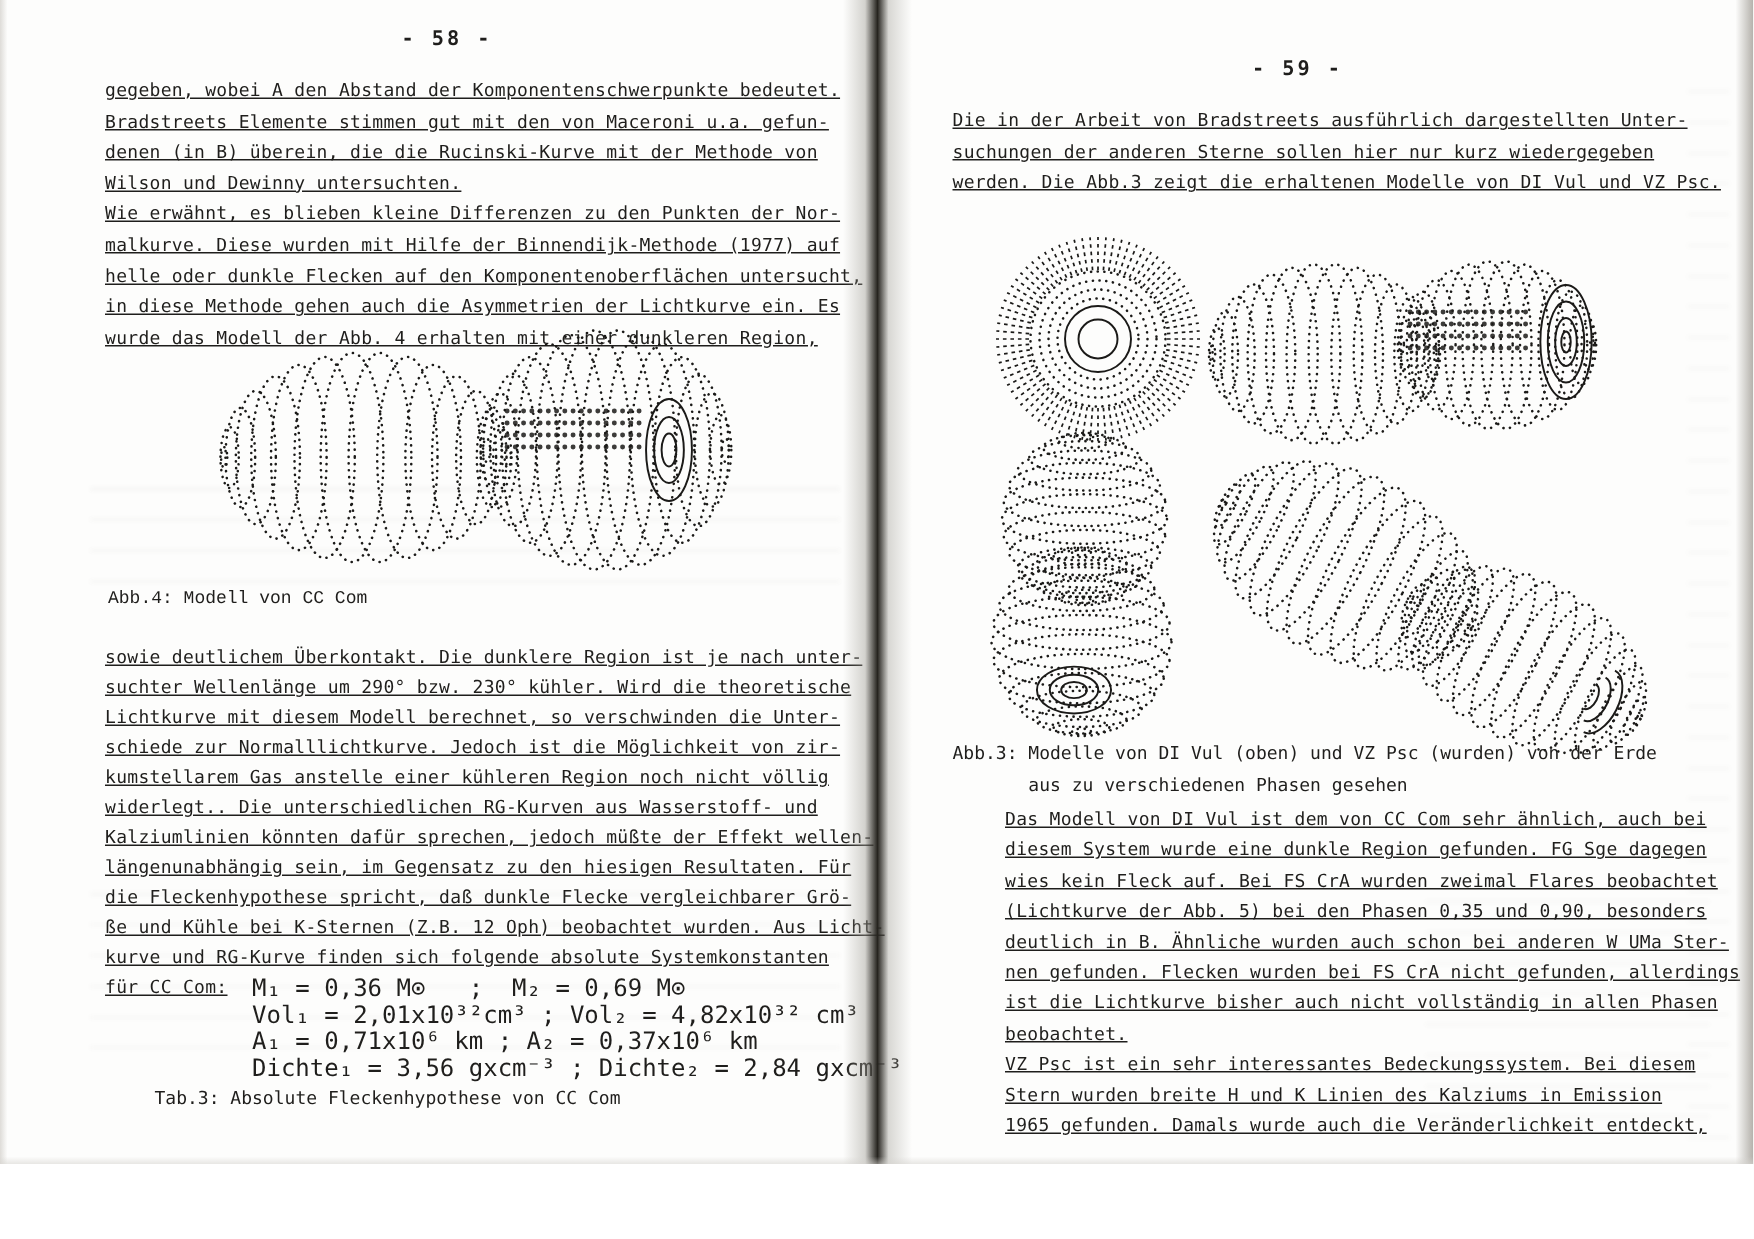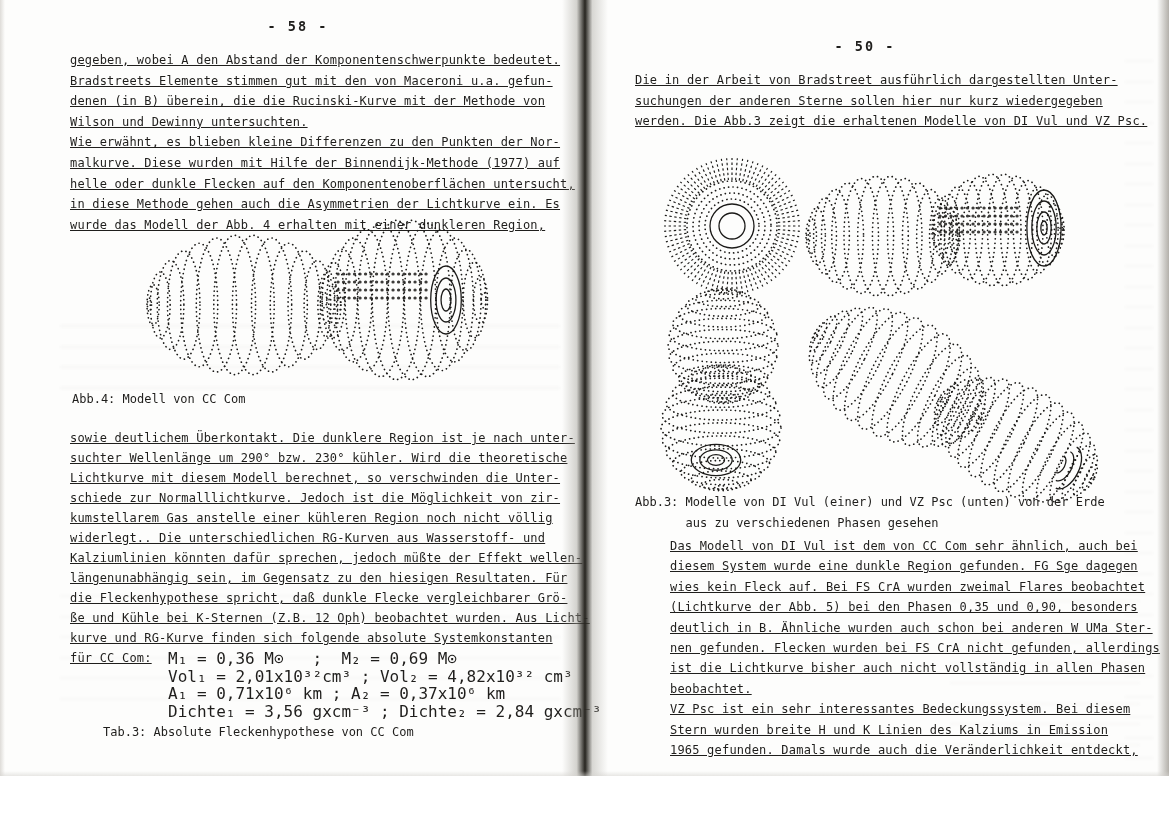--- a/index.html
+++ b/index.html
@@ -75,21 +75,21 @@
           <ellipse cx="198.38522186622424" cy="90" rx="2.35241136790946" ry="7.841371226364866" fill="none" stroke="#1b1a18" stroke-width="1.7" stroke-dasharray="0.1 4.4" stroke-linecap="round"></ellipse>
           <ellipse cx="320" cy="90" rx="15.3" ry="34" fill="none" stroke="#1b1a18" stroke-width="1.3"></ellipse>
           <ellipse cx="320" cy="90" rx="9.9" ry="22" fill="none" stroke="#1b1a18" stroke-width="1.3"></ellipse>
           <ellipse cx="320" cy="90" rx="4.95" ry="11" fill="none" stroke="#1b1a18" stroke-width="1.3"></ellipse>
           <path d="M 212 64 L 302 64" fill="none" stroke="#1b1a18" stroke-width="3.2" stroke-dasharray="0.1 5.4" stroke-linecap="round" opacity="0.85"></path>
           <path d="M 212 72 L 302 72" fill="none" stroke="#1b1a18" stroke-width="3.2" stroke-dasharray="0.1 5.4" stroke-linecap="round" opacity="0.85"></path>
           <path d="M 212 80 L 302 80" fill="none" stroke="#1b1a18" stroke-width="3.2" stroke-dasharray="0.1 5.4" stroke-linecap="round" opacity="0.85"></path>
           <path d="M 212 88 L 302 88" fill="none" stroke="#1b1a18" stroke-width="3.2" stroke-dasharray="0.1 5.4" stroke-linecap="round" opacity="0.85"></path>
         </svg>
       </div>
-    <div class="abs caption" style="left:72px;top:389px;">Abb.4: Modell von CC Com</div>
+    <div class="abs caption" style="left:72px;top:389px;font-family:Liberation Mono, monospace;">Abb.4: Modell von CC Com</div>
     <div class="abs lines" style="left:70px;top:428px;line-height:20px;">sowie deutlichem Überkontakt. Die dunklere Region ist je nach unter-
 suchter Wellenlänge um 290° bzw. 230° kühler. Wird die theoretische
 Lichtkurve mit diesem Modell berechnet, so verschwinden die Unter-
 schiede zur Normalllichtkurve. Jedoch ist die Möglichkeit von zir-
 kumstellarem Gas anstelle einer kühleren Region noch nicht völlig
 widerlegt.. Die unterschiedlichen RG-Kurven aus Wasserstoff- und
 Kalziumlinien könnten dafür sprechen, jedoch müßte der Effekt wellen-
 längenunabhängig sein, im Gegensatz zu den hiesigen Resultaten. Für
 die Fleckenhypothese spricht, daß dunkle Flecke vergleichbarer Grö-
 ße und Kühle bei K-Sternen (Z.B. 12 Oph) beobachtet wurden. Aus Licht-
@@ -98,22 +98,22 @@
     <div class="abs consts" style="left:168px;top:650px;">M₁ = 0,36 M⊙   ;  M₂ = 0,69 M⊙
 Vol₁ = 2,01x10³²cm³ ; Vol₂ = 4,82x10³² cm³
 A₁ = 0,71x10⁶ km ; A₂ = 0,37x10⁶ km
 Dichte₁ = 3,56 gxcm⁻³ ; Dichte₂ = 2,84 gxcm⁻³</div>
     <div class="abs caption" style="left:103px;top:722px;">Tab.3: Absolute Fleckenhypothese von CC Com</div>
     <div class="abs ghost" style="left:60px;top:325px;width:500px;height:80px;opacity:.4;"></div>
     <div class="abs ghost" style="left:60px;top:595px;width:500px;height:112px;opacity:.35;"></div>
   </div>
 
   <div class="abs" style="left:585px;top:0;width:584px;height:826px;">
-    <div class="abs pageno" style="left:225px;top:38px;">- 50 -</div>
-    <div class="abs lines" style="left:50px;top:70px;line-height:20.6px;">Die in der Arbeit von Bradstreet ausführlich dargestellten Unter-
+    <div class="abs pageno" style="left:225px;top:38px;">- 59 -</div>
+    <div class="abs lines" style="left:50px;top:70px;line-height:20.6px;">Die in der Arbeit von Bradstreets ausführlich dargestellten Unter-
 suchungen der anderen Sterne sollen hier nur kurz wiedergegeben
 werden. Die Abb.3 zeigt die erhaltenen Modelle von DI Vul und VZ Psc.</div>
     <div class="abs fig" id="fig-abb3" style="left:43px;top:146px;">
         <svg width="524" height="366" viewBox="0 0 524 366">
           <path d="M 150 80 L 172 80" fill="none" stroke="#1b1a18" stroke-width="1.15" stroke-dasharray="2.4 2.6"></path>
           <path d="M 149.8581973517239 83.60911840348086 L 171.7903786938527 85.33521850949346" fill="none" stroke="#1b1a18" stroke-width="1.15" stroke-dasharray="2.4 2.6"></path>
           <path d="M 149.43366366737632 87.19598539185063 L 171.16280716046936 90.6375436227357" fill="none" stroke="#1b1a18" stroke-width="1.15" stroke-dasharray="2.4 2.6"></path>
           <path d="M 148.72901633829312 90.73848673737164 L 170.12115458704199 95.87428474220157" fill="none" stroke="#1b1a18" stroke-width="1.15" stroke-dasharray="2.4 2.6"></path>
           <path d="M 147.74859974957707 94.21478174124758 L 168.67184310807045 101.01315561749642" fill="none" stroke="#1b1a18" stroke-width="1.15" stroke-dasharray="2.4 2.6"></path>
           <path d="M 146.49845849551917 97.60343788879413 L 166.82380821076748 106.0224734008261" fill="none" stroke="#1b1a18" stroke-width="1.15" stroke-dasharray="2.4 2.6"></path>
@@ -306,21 +306,21 @@
             <ellipse cx="-4.447075808853299" cy="2" rx="9.291938268886945" ry="30.97312756295648" fill="none" stroke="#1b1a18" stroke-width="1.7" stroke-dasharray="0.1 4.4" stroke-linecap="round"></ellipse>
             <ellipse cx="-11.942469685151892" cy="2" rx="6.846415840199332" ry="22.821386133997773" fill="none" stroke="#1b1a18" stroke-width="1.7" stroke-dasharray="0.1 4.4" stroke-linecap="round"></ellipse>
             <ellipse cx="-17.069621060859873" cy="2" rx="4.192868530660833" ry="13.976228435536111" fill="none" stroke="#1b1a18" stroke-width="1.7" stroke-dasharray="0.1 4.4" stroke-linecap="round"></ellipse>
             <ellipse cx="-19.67274403589012" cy="2" rx="1.4119230325120626" ry="4.706410108373542" fill="none" stroke="#1b1a18" stroke-width="1.7" stroke-dasharray="0.1 4.4" stroke-linecap="round"></ellipse>
             <path d="M 116.5 -5 A 4.95 9 0 0 1 116.5 13" fill="none" stroke="#1b1a18" stroke-width="1.3"></path>
             <path d="M 120 -12 A 8.8 16 0 0 1 120 20" fill="none" stroke="#1b1a18" stroke-width="1.3"></path>
             <path d="M 123.5 -19 A 12.65 23 0 0 1 123.5 27" fill="none" stroke="#1b1a18" stroke-width="1.3"></path>
           </g>
         </svg>
       </div>
-    <div class="abs caption" style="left:50px;top:492px;">Abb.3: Modelle von DI Vul (einer) und VZ Psc (unten) von der Erde
+    <div class="abs caption" style="left:50px;top:492px;">Abb.3: Modelle von DI Vul (oben) und VZ Psc (wurden) von der Erde
        aus zu verschiedenen Phasen gesehen</div>
     <div class="abs lines" style="left:50px;top:536px;line-height:20.4px;margin-left:35px;">Das Modell von DI Vul ist dem von CC Com sehr ähnlich, auch bei
 diesem System wurde eine dunkle Region gefunden. FG Sge dagegen
 wies kein Fleck auf. Bei FS CrA wurden zweimal Flares beobachtet
 (Lichtkurve der Abb. 5) bei den Phasen 0,35 und 0,90, besonders
 deutlich in B. Ähnliche wurden auch schon bei anderen W UMa Ster-
 nen gefunden. Flecken wurden bei FS CrA nicht gefunden, allerdings
 ist die Lichtkurve bisher auch nicht vollständig in allen Phasen
 beobachtet.
 VZ Psc ist ein sehr interessantes Bedeckungssystem. Bei diesem

